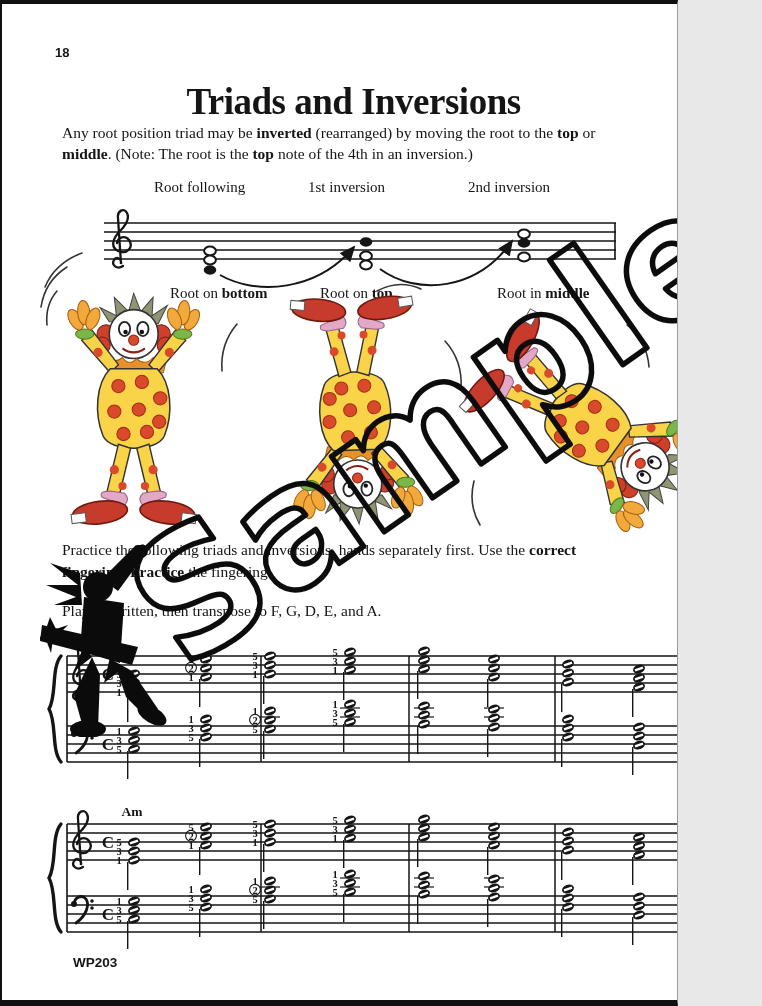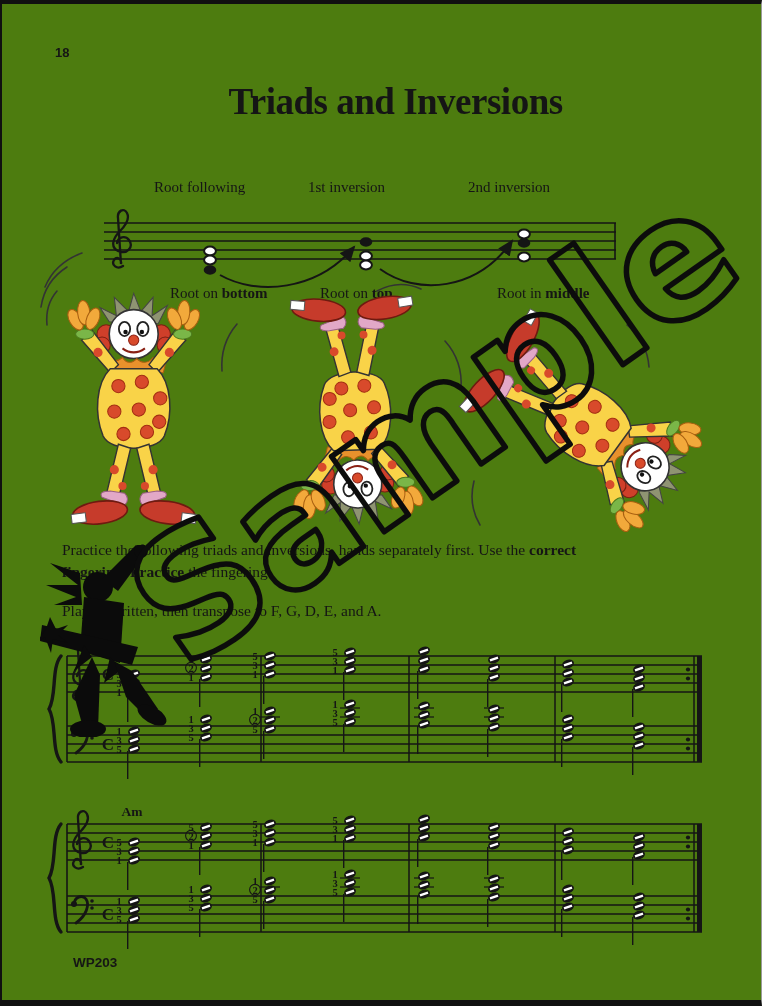--- a/index.html
+++ b/index.html
@@ -1,18 +1,18 @@
 <!DOCTYPE html>
 <html><head>
 <meta charset="utf-8">
 <style>
   html,body{margin:0;padding:0;background:#e8e8e8;}
   .page{
-    position:relative;width:762px;height:1006px;box-sizing:border-box;
-    background:#4d7c0f;overflow:hidden;
+    position:relative;width:678px;height:1006px;box-sizing:border-box;
+    background:#ffffff;overflow:hidden;
     border-top:4px solid #101010;border-bottom:6px solid #101010;
     border-left:2px solid #101010;border-right:1px solid #9a9a9a;
     font-family:"Liberation Serif",serif;color:#151515;
   }
   .abs{position:absolute;}
   .page-number{left:53px;top:41px;font-family:"Liberation Sans",sans-serif;font-weight:bold;font-size:13px;}
   .title{left:0;top:62px;width:100%;text-align:center;font-size:37px;font-weight:bold;letter-spacing:-0.5px;}
   .intro{left:60px;top:118px;width:658px;font-size:15.5px;line-height:21px;}
   .pos-label{top:175px;font-size:15px;}
   .caption{top:281px;font-size:15px;}
@@ -23,20 +23,21 @@
   svg{display:block;}
   .wm{left:0;top:0;pointer-events:none;}
 </style>
 </head>
 <body>
 
 <div class="page">
 
   <div class="abs page-number">18</div>
   <h1 class="abs title" style="margin:14px;">Triads and Inversions</h1>
+  <p class="abs intro" style="margin:0;"><span>Any root position triad may be </span><b>inverted</b><span> (rearranged) by moving the root to the </span><b>top</b><span> or</span><br><b>middle</b><span>. (Note: The root is the </span><b>top</b><span> note of the 4th in an inversion.)</span></p>
 
   <span class="abs pos-label" style="left:152px;">Root following</span>
   <span class="abs pos-label" style="left:306px;">1st inversion</span>
   <span class="abs pos-label" style="left:466px;">2nd inversion</span>
 
   <svg id="example-staff" class="abs" style="left:90px;top:195px;" width="630" height="105">
       <defs>
         <marker id="arwh" markerWidth="9" markerHeight="8" refX="7" refY="3.5" orient="auto">
           <path d="M0,0 L8,3.5 L0,7 Z" fill="#151515"></path>
         </marker>

